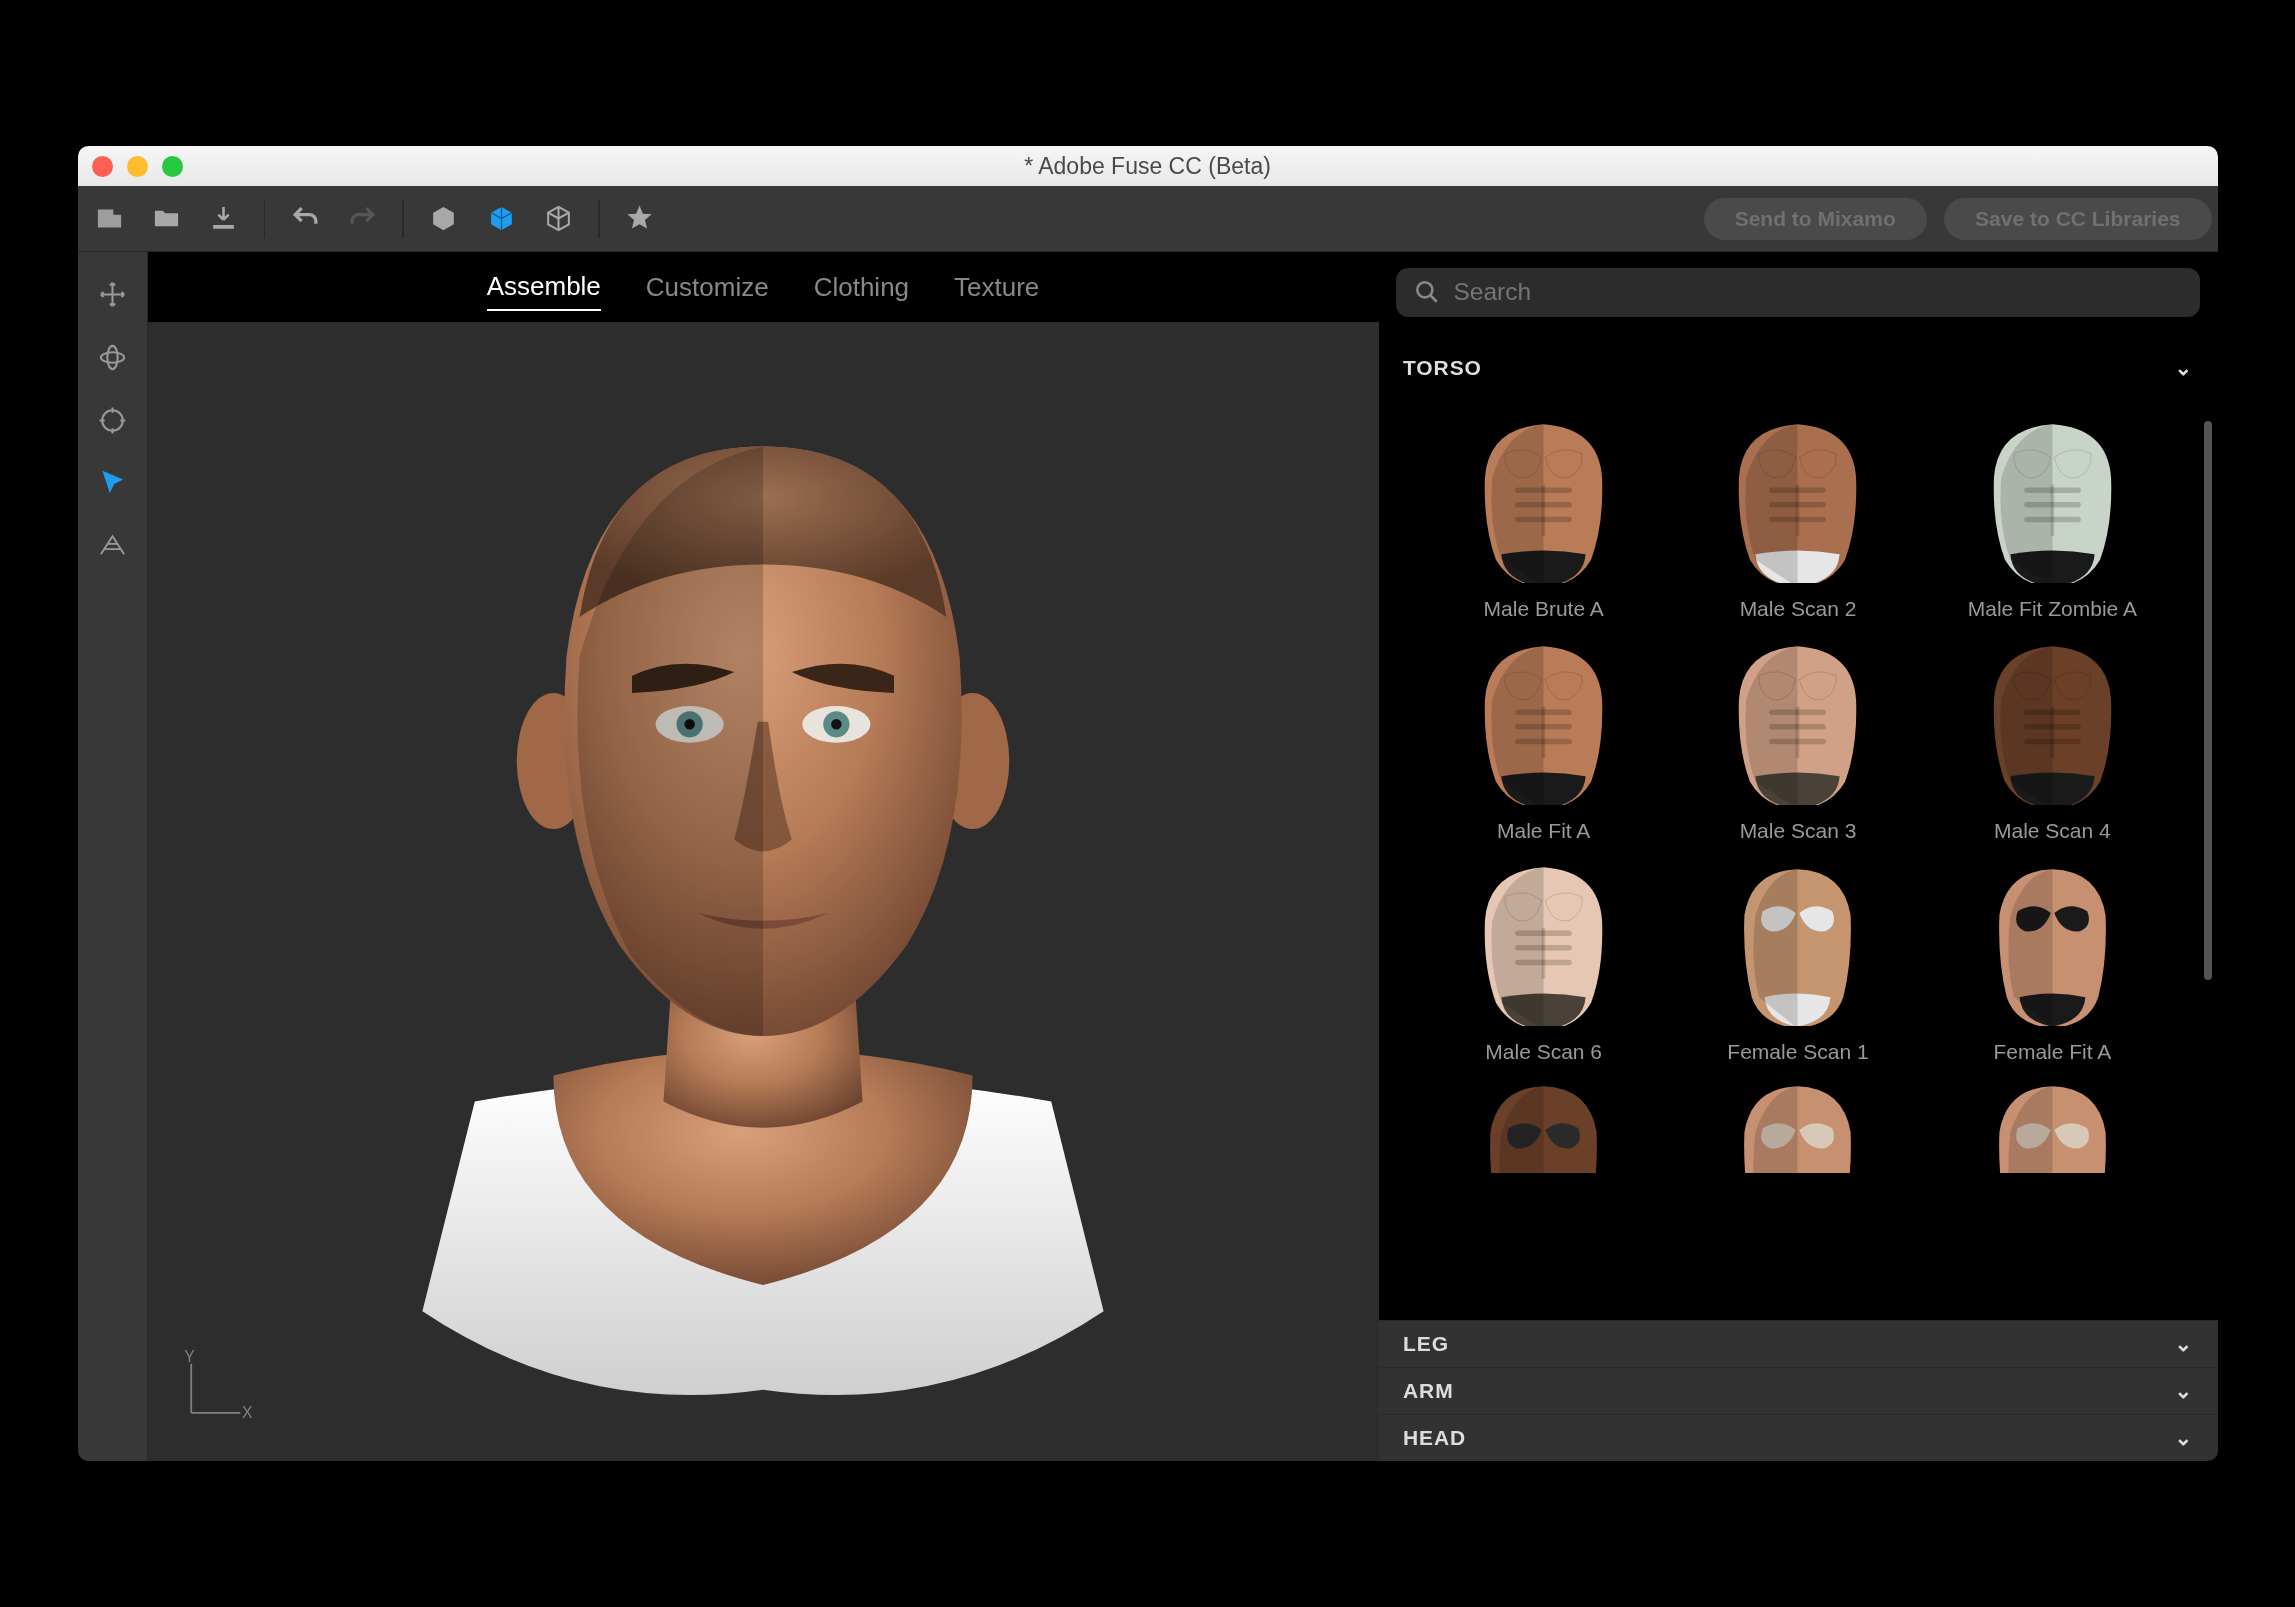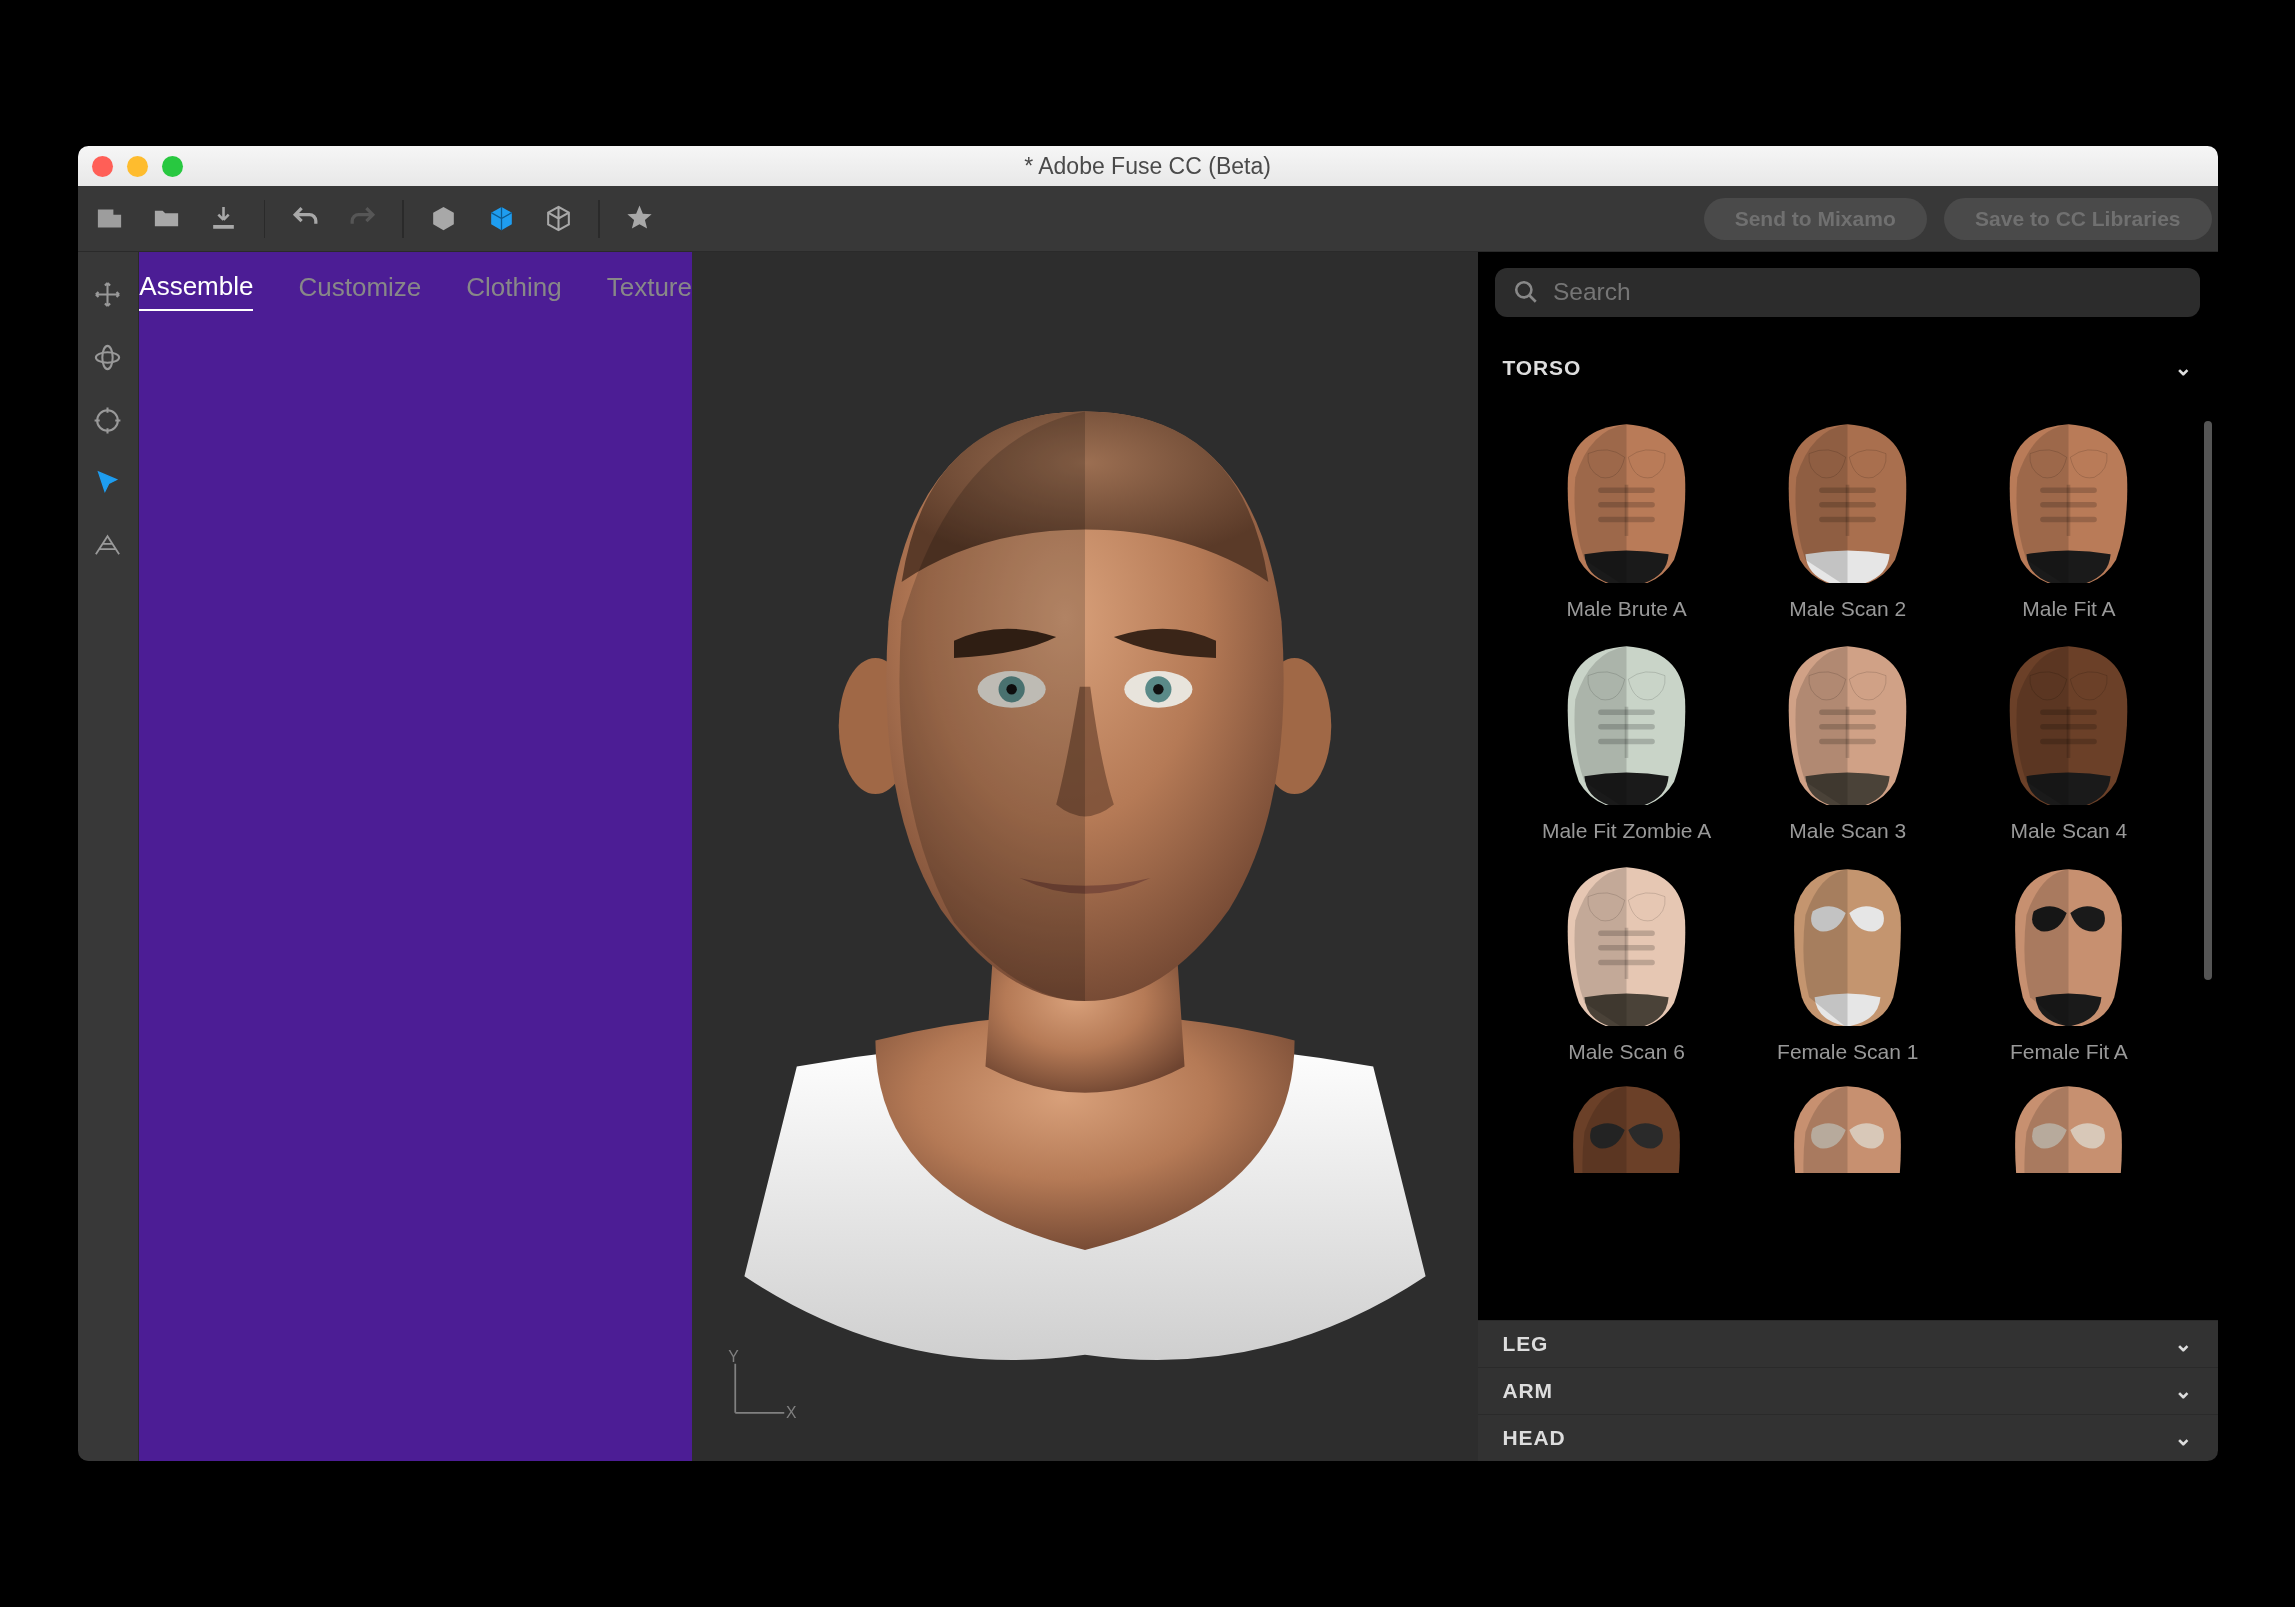--- a/index.html
+++ b/index.html
@@ -13,21 +13,21 @@
     .toolbar {height:66px; background:#383838; display:flex; align-items:center; padding:0 6px; gap:5.2px; border-bottom:0.9px solid #2a2a2a;}
     .tbtn {width:52px; height:52px; display:flex; align-items:center; justify-content:center; cursor:pointer; border-radius:3.5px;}
     .tbtn svg {width:31px; height:31px;}
     .tsep {width:1.7px; height:38px; background:#2a2a2a; margin:0 8.7px;}
     .spacer {flex:1;}
     .pill {height:42px; padding:0 31px; border-radius:21px; background:#4a4a4a; color:#707070; font-size:21px; font-weight:600; display:flex; align-items:center; cursor:pointer; margin-left:12.2px;}
     .body {flex:1; display:flex; min-height:0;}
     .ltools {width:70px; background:#383838; display:flex; flex-direction:column; align-items:center; padding-top:21px; gap:21px; border-right:0.9px solid #2a2a2a;}
     .ltools .tbtn {width:42px; height:42px;}
     .ltools .tbtn.active svg{stroke:#1e9df0; fill:#1e9df0;}
-    .center {flex:1; display:flex; flex-direction:row; background:#4c1d95;text-align:right;}
+    .center {flex:1; display:flex; flex-direction:column; background:#000000;text-align:right;}
     .tabs {height:70px; display:flex; align-items:center; justify-content:center; gap:45px;}
     .tab {font-size:26px; color:#888; cursor:pointer; padding:7px 0;}
     .tab.active {color:#fff; border-bottom:2.6px solid #fff;}
     .viewport {flex:1; background:#2d2d2d; position:relative; display:flex; align-items:center; justify-content:center;}
     .head3d {width:786px; height:1048px; display:block;}
     .axis {position:absolute; left:31px; bottom:31px; color:#808080; font-size:21px;}
     .axis svg{overflow:visible;}
     .right {width:839px; background:#000000; display:flex; flex-direction:column;gap:12px;}
     .searchbar {padding:15.7px 17.5px;}
     .sbox {background:#2c2c2c; border-radius:12.2px; height:49px; display:flex; align-items:center; padding:0 17.5px; gap:14px;}
@@ -252,44 +252,44 @@
     <path d="M100 74v56" stroke="#000" stroke-opacity="0.15" stroke-width="4"></path>
     <path d="M54 150 Q100 142 146 150 Q144 180 100 186 Q56 180 54 150 Z" fill="#e6e6e6"></path>
     <path d="M100 8 Q60 14 44 66 Q40 118 54 156 L100 186 Z" fill="#000" opacity="0.15"></path>
   </svg>
               </div>
               <div class="alabel">Male Scan 2</div>
             </div>
             <div class="asset">
               <div class="thumb">
                 <svg viewBox="0 0 200 190" preserveAspectRatio="xMidYMin slice" style="height:166px">
+    <path d="M100 8 Q160 12 164 66 Q166 118 152 156 Q136 184 100 186 Q64 184 48 156 Q34 118 36 66 Q40 12 100 8 Z" fill="#c9d4c8"></path>
+    <path d="M58 40 Q80 30 98 44 Q92 70 72 66 Q56 58 58 40 Z" fill="#c9d4c8" stroke="#000" stroke-opacity="0.15"></path>
+    <path d="M142 40 Q120 30 102 44 Q108 70 128 66 Q144 58 142 40 Z" fill="#c9d4c8" stroke="#000" stroke-opacity="0.15"></path>
+    <path d="M72 80h56M72 96h56M72 112h56" stroke="#000" stroke-opacity="0.18" stroke-width="6" stroke-linecap="round"></path>
+    <path d="M100 74v56" stroke="#000" stroke-opacity="0.15" stroke-width="4"></path>
+    <path d="M54 150 Q100 142 146 150 Q144 180 100 186 Q56 180 54 150 Z" fill="#1a1a1a"></path>
+    <path d="M100 8 Q60 14 44 66 Q40 118 54 156 L100 186 Z" fill="#000" opacity="0.15"></path>
+  </svg>
+              </div>
+              <div class="alabel">Male Fit Zombie A</div>
+            </div>
+            <div class="asset">
+              <div class="thumb">
+                <svg viewBox="0 0 200 190" preserveAspectRatio="xMidYMin slice" style="height:166px">
     <path d="M100 8 Q160 12 164 66 Q166 118 152 156 Q136 184 100 186 Q64 184 48 156 Q34 118 36 66 Q40 12 100 8 Z" fill="#b97b58"></path>
     <path d="M58 40 Q80 30 98 44 Q92 70 72 66 Q56 58 58 40 Z" fill="#b97b58" stroke="#000" stroke-opacity="0.15"></path>
     <path d="M142 40 Q120 30 102 44 Q108 70 128 66 Q144 58 142 40 Z" fill="#b97b58" stroke="#000" stroke-opacity="0.15"></path>
     <path d="M72 80h56M72 96h56M72 112h56" stroke="#000" stroke-opacity="0.18" stroke-width="6" stroke-linecap="round"></path>
     <path d="M100 74v56" stroke="#000" stroke-opacity="0.15" stroke-width="4"></path>
     <path d="M54 150 Q100 142 146 150 Q144 180 100 186 Q56 180 54 150 Z" fill="#1a1a1a"></path>
     <path d="M100 8 Q60 14 44 66 Q40 118 54 156 L100 186 Z" fill="#000" opacity="0.15"></path>
   </svg>
               </div>
               <div class="alabel">Male Fit A</div>
-            </div>
-            <div class="asset">
-              <div class="thumb">
-                <svg viewBox="0 0 200 190" preserveAspectRatio="xMidYMin slice" style="height:166px">
-    <path d="M100 8 Q160 12 164 66 Q166 118 152 156 Q136 184 100 186 Q64 184 48 156 Q34 118 36 66 Q40 12 100 8 Z" fill="#c9d4c8"></path>
-    <path d="M58 40 Q80 30 98 44 Q92 70 72 66 Q56 58 58 40 Z" fill="#c9d4c8" stroke="#000" stroke-opacity="0.15"></path>
-    <path d="M142 40 Q120 30 102 44 Q108 70 128 66 Q144 58 142 40 Z" fill="#c9d4c8" stroke="#000" stroke-opacity="0.15"></path>
-    <path d="M72 80h56M72 96h56M72 112h56" stroke="#000" stroke-opacity="0.18" stroke-width="6" stroke-linecap="round"></path>
-    <path d="M100 74v56" stroke="#000" stroke-opacity="0.15" stroke-width="4"></path>
-    <path d="M54 150 Q100 142 146 150 Q144 180 100 186 Q56 180 54 150 Z" fill="#1a1a1a"></path>
-    <path d="M100 8 Q60 14 44 66 Q40 118 54 156 L100 186 Z" fill="#000" opacity="0.15"></path>
-  </svg>
-              </div>
-              <div class="alabel">Male Fit Zombie A</div>
             </div>
             <div class="asset">
               <div class="thumb">
                 <svg viewBox="0 0 200 190" preserveAspectRatio="xMidYMin slice" style="height:166px">
     <path d="M100 8 Q160 12 164 66 Q166 118 152 156 Q136 184 100 186 Q64 184 48 156 Q34 118 36 66 Q40 12 100 8 Z" fill="#d0a186"></path>
     <path d="M58 40 Q80 30 98 44 Q92 70 72 66 Q56 58 58 40 Z" fill="#d0a186" stroke="#000" stroke-opacity="0.15"></path>
     <path d="M142 40 Q120 30 102 44 Q108 70 128 66 Q144 58 142 40 Z" fill="#d0a186" stroke="#000" stroke-opacity="0.15"></path>
     <path d="M72 80h56M72 96h56M72 112h56" stroke="#000" stroke-opacity="0.18" stroke-width="6" stroke-linecap="round"></path>
     <path d="M100 74v56" stroke="#000" stroke-opacity="0.15" stroke-width="4"></path>
     <path d="M54 150 Q100 142 146 150 Q144 180 100 186 Q56 180 54 150 Z" fill="#4a4238"></path>

